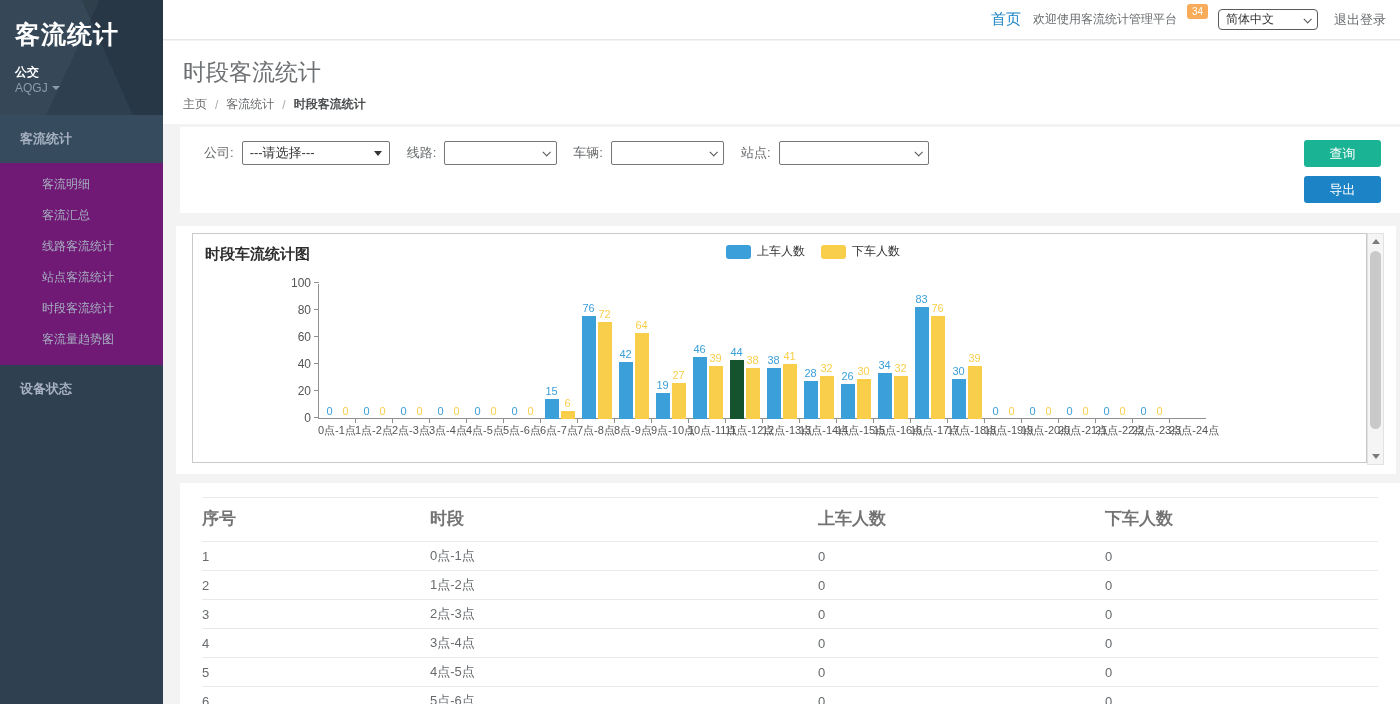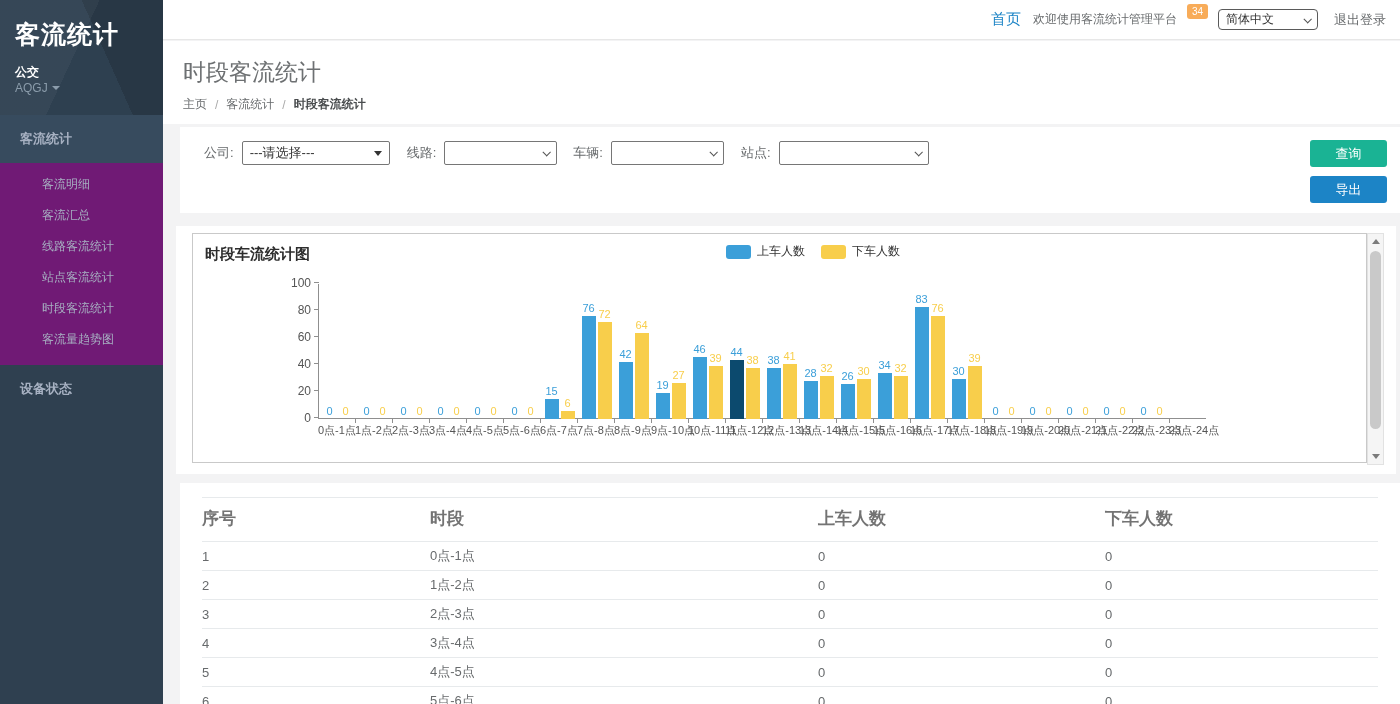--- a/index.html
+++ b/index.html
@@ -42,21 +42,21 @@
   
   .panel { position:absolute; background:#ffffff; }
   .filter-panel { left:180px; top:127px; width:1220px; height:86px; padding:14px 0 0 24px; }
   .frow { display:flex; align-items:center; margin-bottom:9px; }
   .flabel { color:#676a6c; font-size:13px; margin-right:8px; }
   .sel { height:24px; background:#fff; border:1px solid #767676; border-radius:2px; display:flex; align-items:center;
     justify-content:space-between; padding:0 7px; font-size:13px; color:#333; cursor:pointer; }
   .tri-down { width:0; height:0; border-left:4px solid transparent; border-right:4px solid transparent; border-top:5px solid #333; }
   .date-input { height:26px; background:#ebebeb; color:#676a6c; font-size:13px; display:flex; align-items:center; padding-left:12px; width:148px; cursor:default; }
   .zhi-box { height:26px; width:30px; background:#ffffff; border:1px solid #d9d9d9; color:#676a6c; font-size:13px; display:flex; align-items:center; justify-content:center; }
-  .btn { position:absolute; right:13px; width:77px; height:27px; border:none; border-radius:3px; color:#ffffff; font-size:13px;
+  .btn { position:absolute; right:19px; width:77px; height:27px; border:none; border-radius:3px; color:#ffffff; font-size:13px;
     font-family:inherit; cursor:pointer; display:flex; align-items:center; justify-content:center; }
   .btn-query { top:13px; background:#1ab394; }
   .btn-export { top:49px; background:#1c84c6; }
 
   
   .chart-panel { left:176px; top:226px; width:1220px; height:248px; }
   .chart-scroll { position:absolute; left:16px; top:7px; right:12px; height:232px; }
   .chart-box { position:relative; height:230px; margin-right:17px; border:1px solid #c9c9c9; background:#fff; overflow:hidden; }
   .chart-title { position:absolute; left:12px; top:11px; font-size:15px; font-weight:bold; color:#2d2d2d; }
   .chart-legend { position:absolute; left:533px; top:9px; display:flex; gap:16px; align-items:center; }
@@ -259,21 +259,21 @@
           </div>
           <div class="cgroup">
             <div class="bar" style="background: rgb(59, 159, 217); height: 62.1px;">
               <span class="bval" style="color: rgb(59, 159, 217);">46</span>
             </div>
             <div class="bar" style="background: rgb(248, 206, 75); height: 52.65px;">
               <span class="bval" style="color: rgb(248, 206, 75);">39</span>
             </div>
           </div>
           <div class="cgroup">
-            <div class="bar" style="background: #0c4a6e; height: 59.4px;">
+            <div class="bar" style="background: #14532d; height: 59.4px;">
               <span class="bval" style="color: rgb(59, 159, 217);">44</span>
             </div>
             <div class="bar" style="background: rgb(248, 206, 75); height: 51.3px;">
               <span class="bval" style="color: rgb(248, 206, 75);">38</span>
             </div>
           </div>
           <div class="cgroup">
             <div class="bar" style="background: rgb(59, 159, 217); height: 51.3px;">
               <span class="bval" style="color: rgb(59, 159, 217);">38</span>
             </div>

